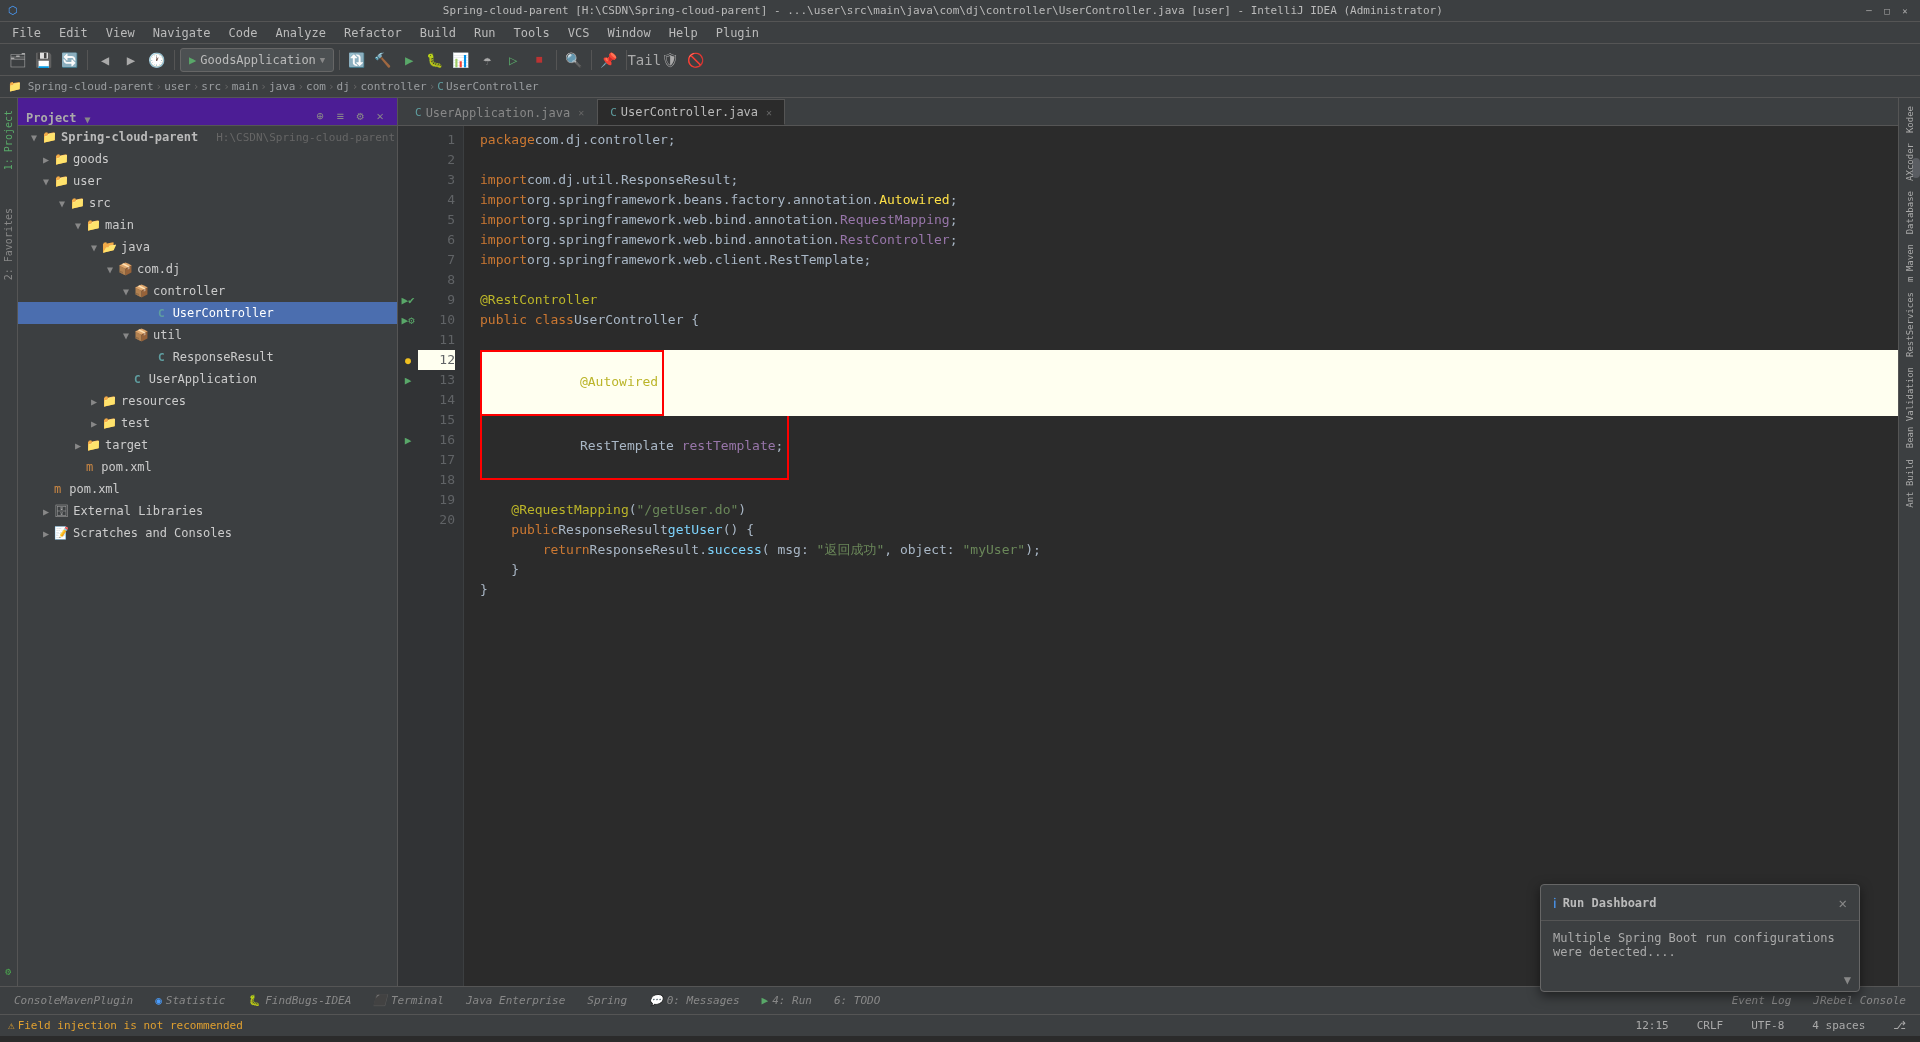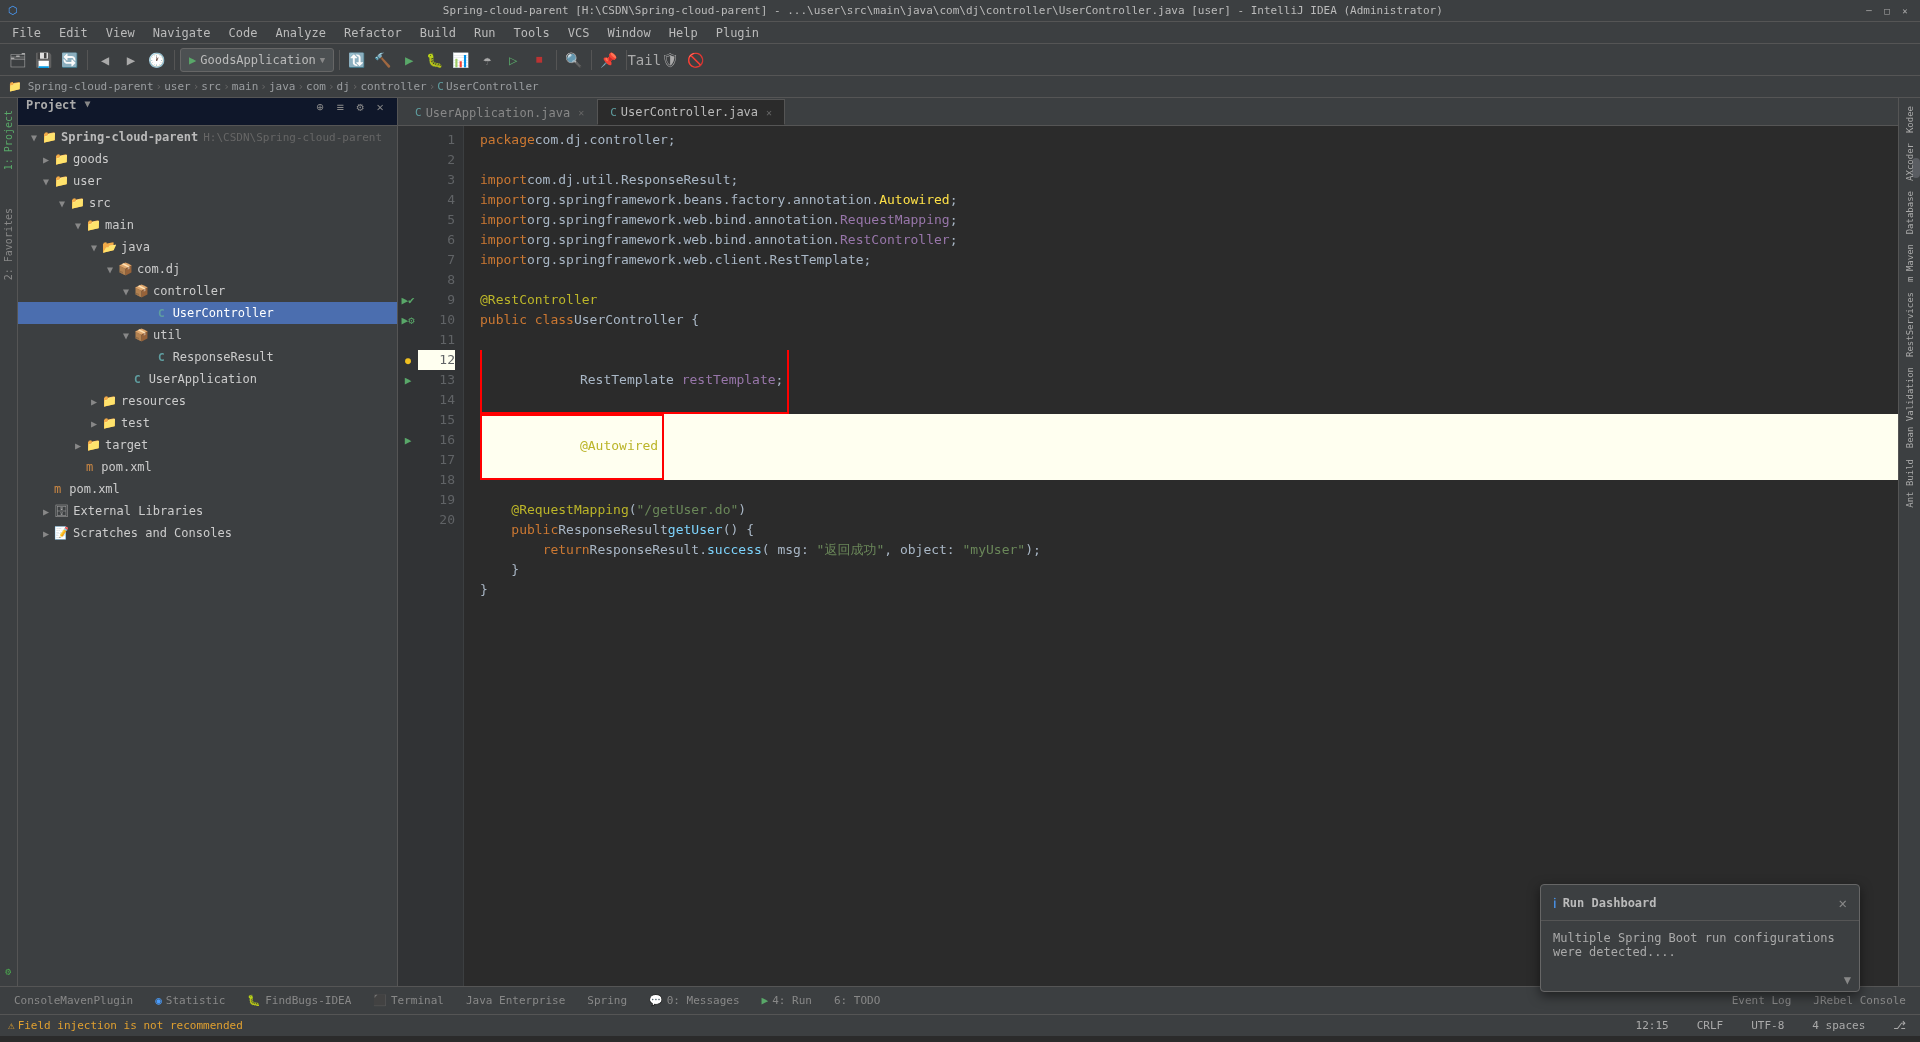--- a/index.html
+++ b/index.html
@@ -24,21 +24,21 @@
     
     #breadcrumb { background: #3c3f41; height: 22px; display: flex; align-items: center; padding: 0 8px; border-bottom: 1px solid #555; font-size: 11px; color: #9a9da0; gap: 2px; }
     .breadcrumb-sep { color: #666; }
     .breadcrumb-item { cursor: pointer; }
 
     
     #main { display: flex; height: calc(1042px - 22px - 22px - 32px - 22px - 22px - 22px); }
 
     
     #project-panel { width: 380px; background: #3c3f41; border-right: 1px solid #555; display: flex; flex-direction: column; overflow: hidden; }
-    #project-panel-header { height: 28px; display: flex; align-items: flex-start; padding: 0 8px; background: #0f172a; border-bottom: 1px solid #555; gap: 4px; }
+    #project-panel-header { height: 28px; display: flex; align-items: flex-end; padding: 0 8px; background: #4c1d95; border-bottom: 1px solid #555; gap: 4px; }
     .panel-header-buttons { margin-left: auto; display: flex; gap: 2px; }
     .ph-btn { width: 18px; height: 18px; cursor: pointer; color: #888; display: flex; align-items: center; justify-content: center; font-size: 12px; }
 
     #project-tree { flex: 1; overflow-y: auto; overflow-x: auto; }
     .tree-item { display: flex; align-items: center; height: 22px; padding-left: 4px; cursor: pointer; white-space: nowrap; }
     .tree-item.selected { background: #4b6eaf; }
     .tree-item .indent { display: inline-block; }
     .tree-item .arrow { width: 16px; display: inline-block; text-align: center; font-size: 10px; color: #888; }
     .tree-item .icon { margin-right: 4px; }
     .tree-item .label { font-size: 12px; color: #ccc; }
@@ -74,21 +74,21 @@
     .right-panel-btn { writing-mode: vertical-rl; text-orientation: mixed; font-size: 10px; color: #888; cursor: pointer; padding: 6px 2px; white-space: nowrap; display: flex; align-items: center; }
 
     
     #status-bar { height: 22px; background: #3c3f41; border-top: 1px solid #555; display: flex; align-items: center; padding: 0 8px; font-size: 11px; color: #aaa; gap: 8px; }
     .status-item { padding: 0 6px; cursor: pointer; }
     .status-warning { color: #e0a030; display: flex; align-items: center; gap: 3px; }
     .status-right { margin-left: auto; display: flex; gap: 16px; }
 
     
     #bottom-toolbar { height: 28px; background: #3c3f41; border-top: 1px solid #555; display: flex; align-items: center; padding: 0 4px; gap: 2px; overflow: hidden; }
-    .bottom-tab { height: 24px; display: flex; align-items: center; padding: 0 10px; cursor: pointer; font-size: 11px; color: #888; gap: 4px; border-radius: 3px 3px 0 0; }
+    .bottom-tab { height: 24px; display: flex; align-items: center; padding: 0 10px; cursor: pointer; font-size: 11px; color: #888; gap: 4px; border-radius: 3px 3px 0 0; font-style: italic; }
 
     
     #run-dashboard { position: absolute; bottom: 50px; right: 60px; width: 320px; background: #3c3f41; border: 1px solid #666; box-shadow: 0 4px 12px rgba(0,0,0,0.5); border-radius: 4px; }
     #run-dashboard-header { padding: 8px 12px; display: flex; align-items: center; gap: 6px; border-bottom: 1px solid #555; }
     #run-dashboard-body { padding: 10px 12px; font-size: 12px; color: #aaa; }
     #run-dashboard-footer { padding: 4px 8px; text-align: right; }
     .rd-close { cursor: pointer; color: #888; font-size: 14px; margin-left: auto; }
     .info-icon { color: #4a9eff; font-size: 14px; }
     .run-icon { color: #59a869; font-size: 11px; }
 
@@ -214,21 +214,21 @@
         <span class="ph-btn">✕</span>
       </div>
     </div>
     <div id="project-tree">
 
       <div class="tree-item">
         <span class="indent" style="width:4px;"></span>
         <span class="arrow">▼</span>
         <span class="icon folder-icon">📁</span>
         <span class="label" style="color:#bbbbbb; font-weight:bold;">Spring-cloud-parent</span>
-        <span style="color:#666; font-size:11px; margin-left:5px;">H:\CSDN\Spring-cloud-parent</span>
+        <span style="color:#666; font-size:11px; margin-left:18px;">H:\CSDN\Spring-cloud-parent</span>
       </div>
 
       <div class="tree-item">
         <span class="indent" style="width:16px;"></span>
         <span class="arrow">▶</span>
         <span class="icon folder-icon">📁</span>
         <span class="label">goods</span>
       </div>
 
       <div class="tree-item">
@@ -445,29 +445,29 @@
         <div class="code-line"><span class="kw">import</span> <span class="pkg">org.springframework.web.client</span>.<span class="cls">RestTemplate</span>;</div>
 
         <div class="code-line">&nbsp;</div>
 
         <div class="code-line"><span class="ann">@RestController</span></div>
 
         <div class="code-line"><span class="kw">public class</span> <span class="cls">UserController</span> {</div>
 
         <div class="code-line">&nbsp;</div>
 
+        <div class="code-line" style="background: #fffff0;">
+          <span style="display:inline-block; border:2px solid #ff0000; padding:0 4px 2px 4px; background: rgba(255,255,240,1);">
+            <span style="color:#bbb529;">@Autowired</span>
+          </span>
+        </div>
+
         <div class="code-line">
           <span style="display:inline-block; border:2px solid #ff0000; border-top:none; padding:0 4px 2px 4px;">
             <span style="color:#a9b7c6;">RestTemplate</span> <span style="color:#9876aa;">restTemplate</span>;
-          </span>
-        </div>
-
-        <div class="code-line" style="background: #fffff0;">
-          <span style="display:inline-block; border:2px solid #ff0000; padding:0 4px 2px 4px; background: rgba(255,255,240,1);">
-            <span style="color:#bbb529;">@Autowired</span>
           </span>
         </div>
 
         <div class="code-line">&nbsp;</div>
 
         <div class="code-line">&nbsp;&nbsp;&nbsp;&nbsp;<span class="ann">@RequestMapping</span>(<span class="str">"/getUser.do"</span>)</div>
 
         <div class="code-line">&nbsp;&nbsp;&nbsp;&nbsp;<span class="kw">public</span> <span class="cls">ResponseResult</span> <span class="fn">getUser</span>() {</div>
 
         <div class="code-line">&nbsp;&nbsp;&nbsp;&nbsp;&nbsp;&nbsp;&nbsp;&nbsp;<span class="kw">return</span> <span class="cls">ResponseResult</span>.<span class="fn">success</span>( msg: <span class="str">"返回成功"</span>, object: <span class="str">"myUser"</span>);</div>

